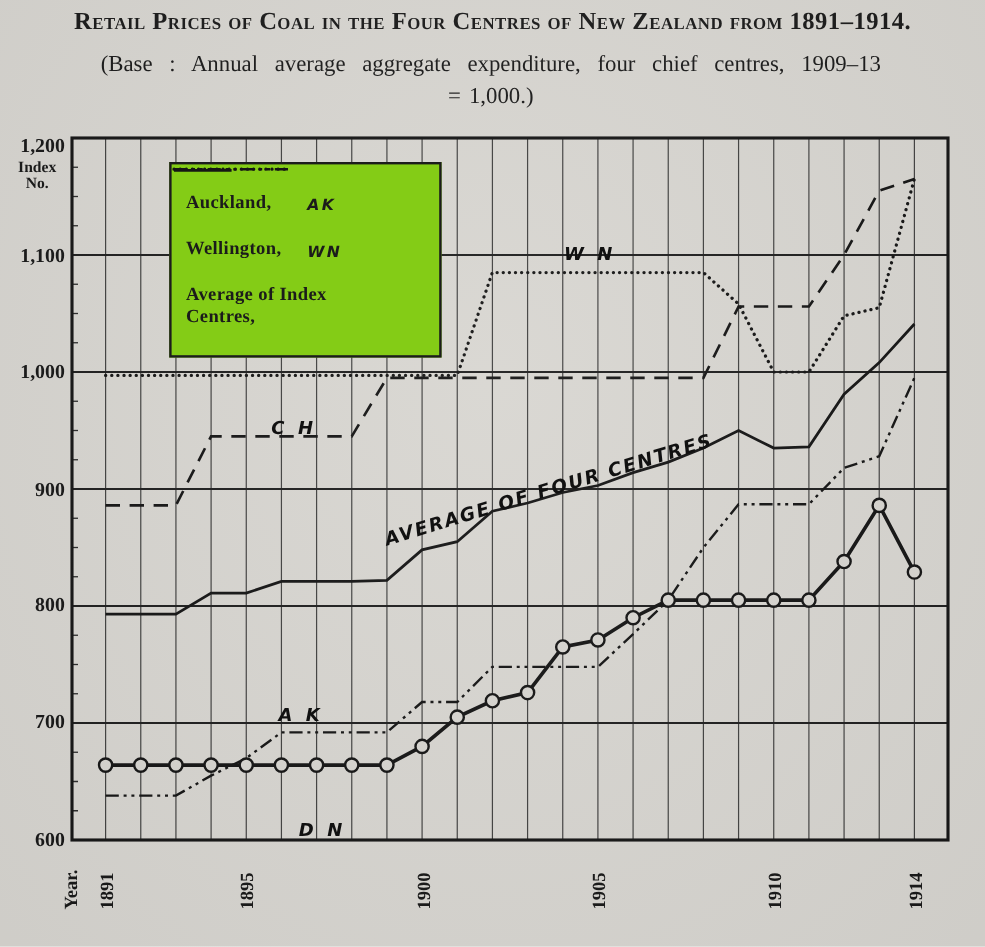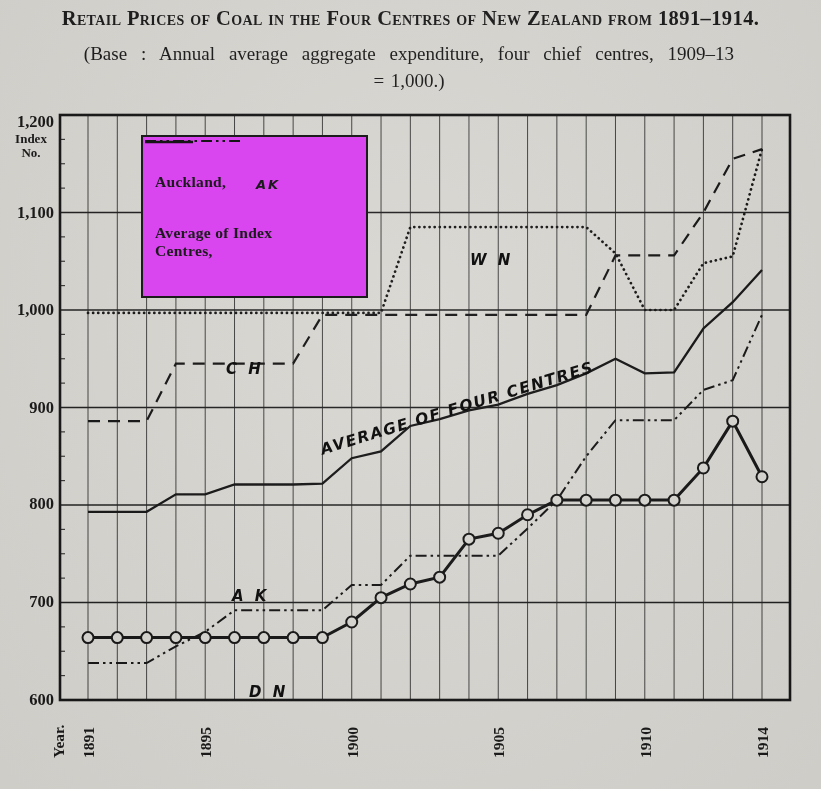--- a/index.html
+++ b/index.html
@@ -10,21 +10,21 @@
   .title{position:absolute;top:7px;left:0;width:100%;text-align:center;
         font-variant-caps:small-caps;font-size:20.5px;font-weight:600;letter-spacing:.4px;}
   .subtitle{position:absolute;top:40px;left:14px;width:790px;text-align:center;
         font-size:19px;line-height:27px;word-spacing:.48em;}
   .subtitle .l2{word-spacing:.1em;}
   svg{position:absolute;left:0;top:0;}
   .ytick{font:700 16.5px "Liberation Serif", serif;fill:#181818;}
   .yunit{font:700 13px "Liberation Serif", serif;fill:#181818;}
   .xtick{font:700 15.5px "Liberation Serif", serif;fill:#181818;}
   .legend{position:absolute;left:141px;top:135px;width:227px;height:163px;
-        border:2.6px solid #1c1c1c;background:#d946ef;box-sizing:border-box;
+        border:2.6px solid #1c1c1c;background:#84cc16;box-sizing:border-box;
         display:flex;flex-direction:column;justify-content:space-evenly;padding:2px 10px 2px 12px;z-index:3;}
   .lrow{display:flex;justify-content:space-between;align-items:flex-end;}
   .lname{font-size:15.5px;font-weight:600;letter-spacing:.3px;}
   .lsample{width:100px;text-align:left;line-height:8px;}
   .lsample.short{width:52px;}
   .lcode{font:italic 700 13px "DejaVu Sans", sans-serif;letter-spacing:2px;line-height:13px;}
   .tag{position:absolute;font:italic 700 15px "DejaVu Sans", sans-serif;
         letter-spacing:3px;color:#111;z-index:2;white-space:nowrap;}
   .tag.avg{letter-spacing:1.6px;transform:rotate(-17deg);transform-origin:0 50%;font-size:15.5px;}
 </style>
@@ -146,28 +146,37 @@
     <div class="lrow">
       <span class="lname">Auckland,</span>
       <span class="lsample">
         <span class="lcode">AK</span><br>
         <svg width="100" height="8">
             <line x1="2" y1="4" x2="98" y2="4" stroke="#151515" stroke-width="2" stroke-dasharray="11 4 2.5 4 2.5 4"></line>
           </svg>
       </span>
     </div>
     <div class="lrow">
+      <span class="lname">Wellington,</span>
+      <span class="lsample">
+        <span class="lcode">WN</span><br>
+        <svg width="100" height="8">
+            <line x1="2" y1="4" x2="98" y2="4" stroke="#151515" stroke-width="2.7" stroke-linecap="round" stroke-dasharray="0.1 5"></line>
+          </svg>
+      </span>
+    </div>
+    <div class="lrow">
       <span class="lname">Average of Index Centres,</span>
       <span class="lsample short">
         <svg width="52" height="10">
             <line x1="2" y1="5" x2="50" y2="5" stroke="#151515" stroke-width="2.4"></line>
           </svg>
       </span>
     </div>
   </div>
 
-  <div class="tag" style="left:470px;top:203px;margin-top:48px;">W N</div>
-  <div class="tag" style="left:226px;top:360px;">C H</div>
+  <div class="tag" style="left:470px;top:203px;">W N</div>
+  <div class="tag" style="left:226px;top:348px;">C H</div>
   <div class="tag" style="left:232px;top:587px;">A K</div>
   <div class="tag" style="left:249px;top:683px;">D N</div>
   <div class="tag avg" style="left:321px;top:441px;">AVERAGE  OF  FOUR  CENTRES</div>
 
 </div>
 
 </body></html>

